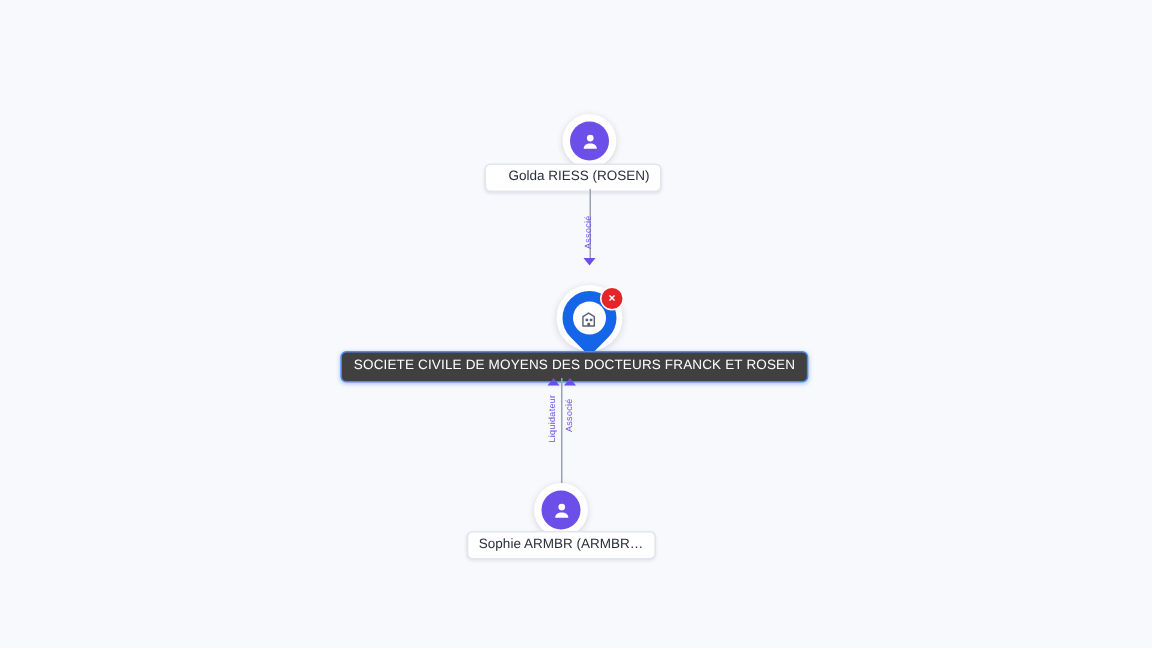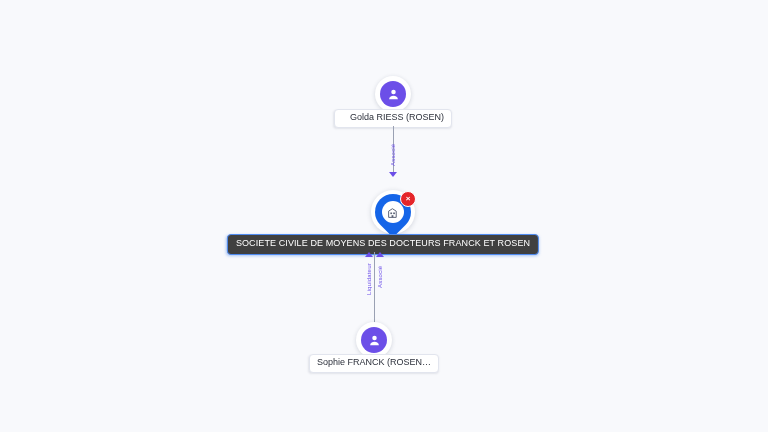--- a/index.html
+++ b/index.html
@@ -168,21 +168,21 @@
 <div id="graph-canvas">
 
   <div class="person-node" style="left:375px; top:76px;">
     <div class="person-avatar">
       <svg width="15" height="15" viewBox="0 0 24 24" aria-hidden="true">
         <circle cx="12" cy="8" r="3.6" fill="#ffffff"></circle>
         <path d="M5 19.5c0-3.6 3.1-5.6 7-5.6s7 2 7 5.6z" fill="#ffffff"></path>
       </svg>
     </div>
   </div>
-  <div class="person-label" style="left:393px; top:109px;padding-left:15px;">Golda RIESS (ROSEN)</div>
+  <div class="person-label" style="left:382px; top:109px;padding-left:15px;">Golda RIESS (ROSEN)</div>
 
   <div class="edge-line" style="left:393px; top:126px; height:48px;"></div>
   <div class="edge-arrow down" style="left:389px; top:172px;"></div>
   <div class="edge-label" style="left:390px; top:166px;">Associé</div>
 
   <div class="company-node" style="left:367px; top:190px;">
     <div class="pin-halo"></div>
     <div class="pin-shape"></div>
     <div class="pin-inner">
       <svg width="13" height="13" viewBox="0 0 24 24" aria-hidden="true">
@@ -204,15 +204,15 @@
   <div class="edge-label" style="left:377px; top:288px;">Associé</div>
 
   <div class="person-node" style="left:356px; top:322px;">
     <div class="person-avatar">
       <svg width="15" height="15" viewBox="0 0 24 24" aria-hidden="true">
         <circle cx="12" cy="8" r="3.6" fill="#ffffff"></circle>
         <path d="M5 19.5c0-3.6 3.1-5.6 7-5.6s7 2 7 5.6z" fill="#ffffff"></path>
       </svg>
     </div>
   </div>
-  <div class="person-label" style="left:374px; top:354px;">Sophie FRANCK (ROSEN…</div>
+  <div class="person-label" style="left:374px; top:354px;">Sophie ARMBR (ARMBR…</div>
 
 </div>
 
 </body></html>

